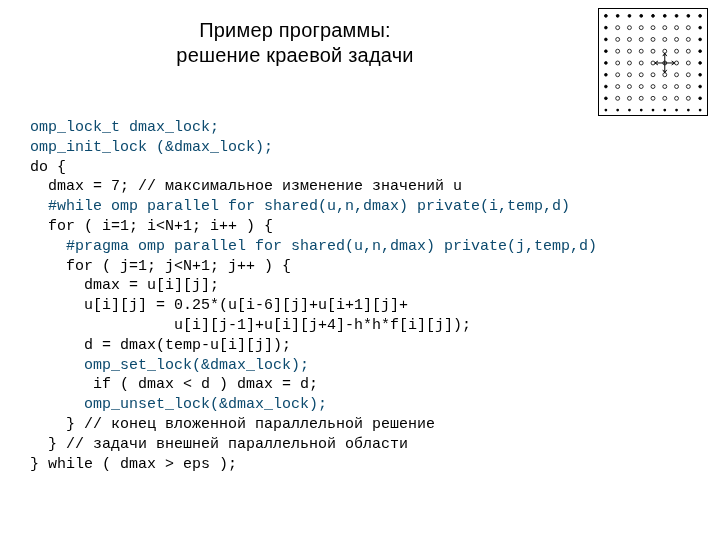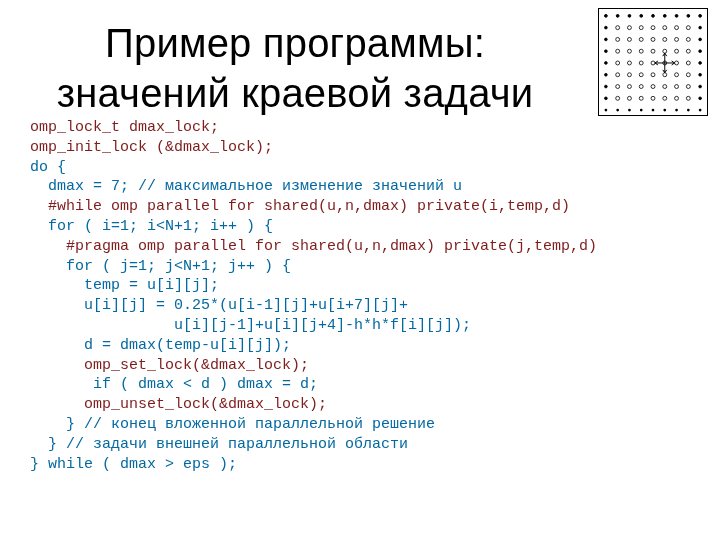--- a/index.html
+++ b/index.html
@@ -17,21 +17,21 @@
     width: 720px;
     height: 540px;
     box-sizing: border-box;
   }
   .title {
     position: absolute;
     top: 18px;
     left: 0;
     width: 590px;
     text-align: center;
-    font-size: 40px;
+    font-size: 20px;
     line-height: 1.25;
     letter-spacing: 0.2px;
   }
   .title-line1, .title-line2 { display: block; }
   .diagram {
     position: absolute;
     top: 8px;
     right: 12px;
     width: 110px;
     height: 108px;
@@ -41,31 +41,31 @@
   .code {
     position: absolute;
     top: 118px;
     left: 30px;
     width: 660px;
     font-family: "Courier New", Courier, monospace;
     font-size: 15px;
     line-height: 1.32;
     white-space: pre;
   }
-  .c-b { color: #7f1d1d; } 
-  .c-k { color: #0369a1; } 
+  .c-b { color: #0c4a6e; } 
+  .c-k { color: #000000; } 
 </style>
 </head>
 <body>
 
 <div class="slide">
 
   <div class="title">
     <span class="title-line1">Пример программы:</span>
-    <span class="title-line2">значений краевой задачи</span>
+    <span class="title-line2">решение краевой задачи</span>
   </div>
 
   <div class="diagram">
     <svg viewBox="0 0 110 108" width="108" height="106">
 
       <g fill="#000" stroke="#000">
         <circle cx="7" cy="7" r="1.4"></circle>
           <circle cx="19" cy="7" r="1.4"></circle>
           <circle cx="31" cy="7" r="1.4"></circle>
           <circle cx="43" cy="7" r="1.4"></circle>
@@ -178,22 +178,22 @@
   </div>
 
   <div class="code"><span class="c-b">omp_lock_t dmax_lock;</span>
 <span class="c-b">omp_init_lock (&amp;dmax_lock);</span>
 <span class="c-k">do {</span>
 <span class="c-k">  dmax = 7; // максимальное изменение значений u</span>
 <span class="c-b">  #while omp parallel for shared(u,n,dmax) private(i,temp,d)</span>
 <span class="c-k">  for ( i=1; i&lt;N+1; i++ ) {</span>
 <span class="c-b">    #pragma omp parallel for shared(u,n,dmax) private(j,temp,d)</span>
 <span class="c-k">    for ( j=1; j&lt;N+1; j++ ) {</span>
-<span class="c-k">      temp = u[i][j];</span>
-<span class="c-k">      u[i][j] = 0.25*(u[i-1][j]+u[i+7][j]+</span>
+<span class="c-k">      dmax = u[i][j];</span>
+<span class="c-k">      u[i][j] = 0.25*(u[i-6][j]+u[i+1][j]+</span>
 <span class="c-k">                u[i][j-1]+u[i][j+4]-h*h*f[i][j]);</span>
 <span class="c-k">      d = dmax(temp-u[i][j]);</span>
 <span class="c-b">      omp_set_lock(&amp;dmax_lock);</span>
 <span class="c-k">       if ( dmax &lt; d ) dmax = d;</span>
 <span class="c-b">      omp_unset_lock(&amp;dmax_lock);</span>
 <span class="c-k">    } // конец вложенной параллельной решение</span>
 <span class="c-k">  } // задачи внешней параллельной области</span>
 <span class="c-k">} while ( dmax &gt; eps );</span></div>
 
 </div>

